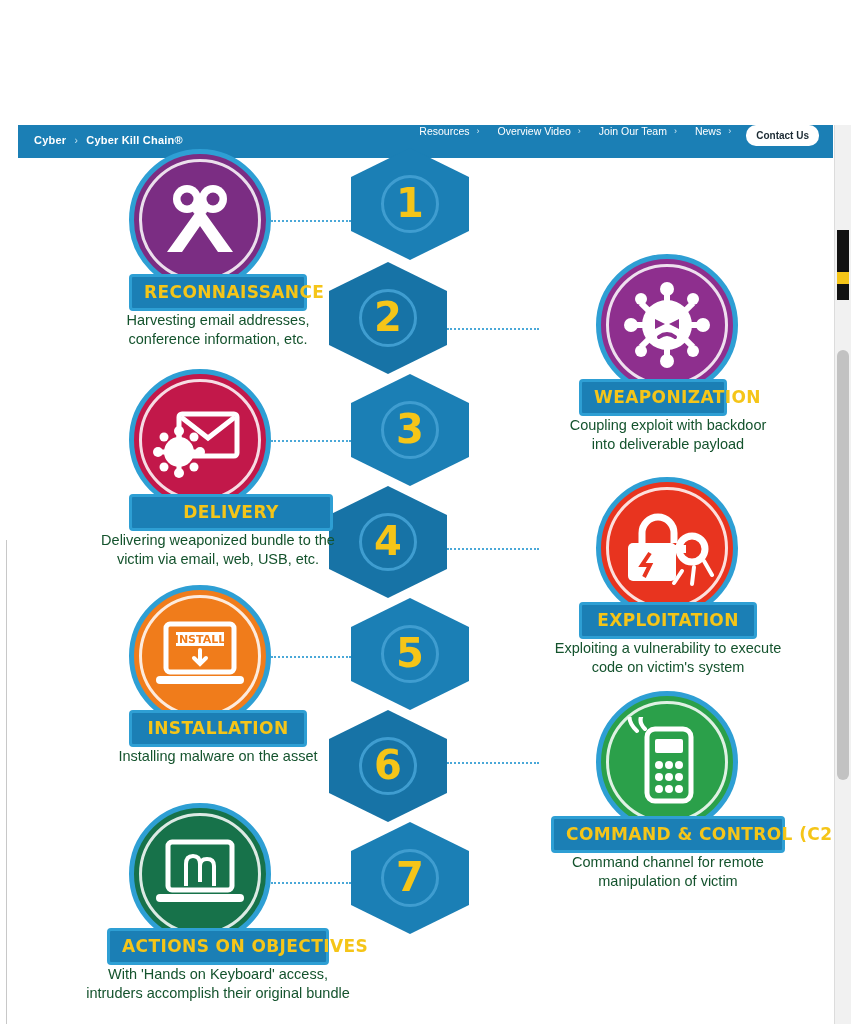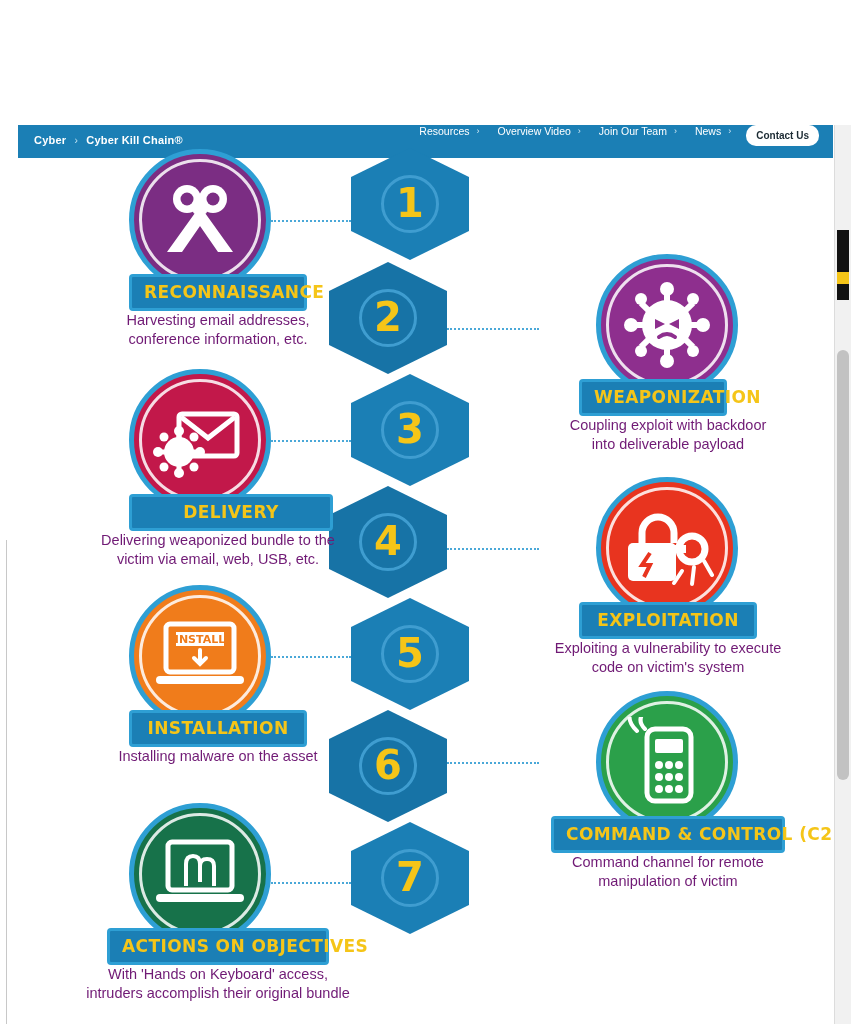--- a/index.html
+++ b/index.html
@@ -170,21 +170,21 @@
     font-size: 17px;
     letter-spacing: .4px;
     padding: 5px 12px 6px;
     white-space: nowrap;
     text-align: center;
     box-sizing: border-box;
   }
   .caption {
     position: absolute;
     font-size: 14.5px;
-    color: #701a75;
+    color: #14532d;
     text-align: center;
     line-height: 1.32;
     white-space: pre-line;
   }
 
   
   .dots {
     position: absolute;
     height: 0;
     border-top: 2px dotted #4aa8d8;

